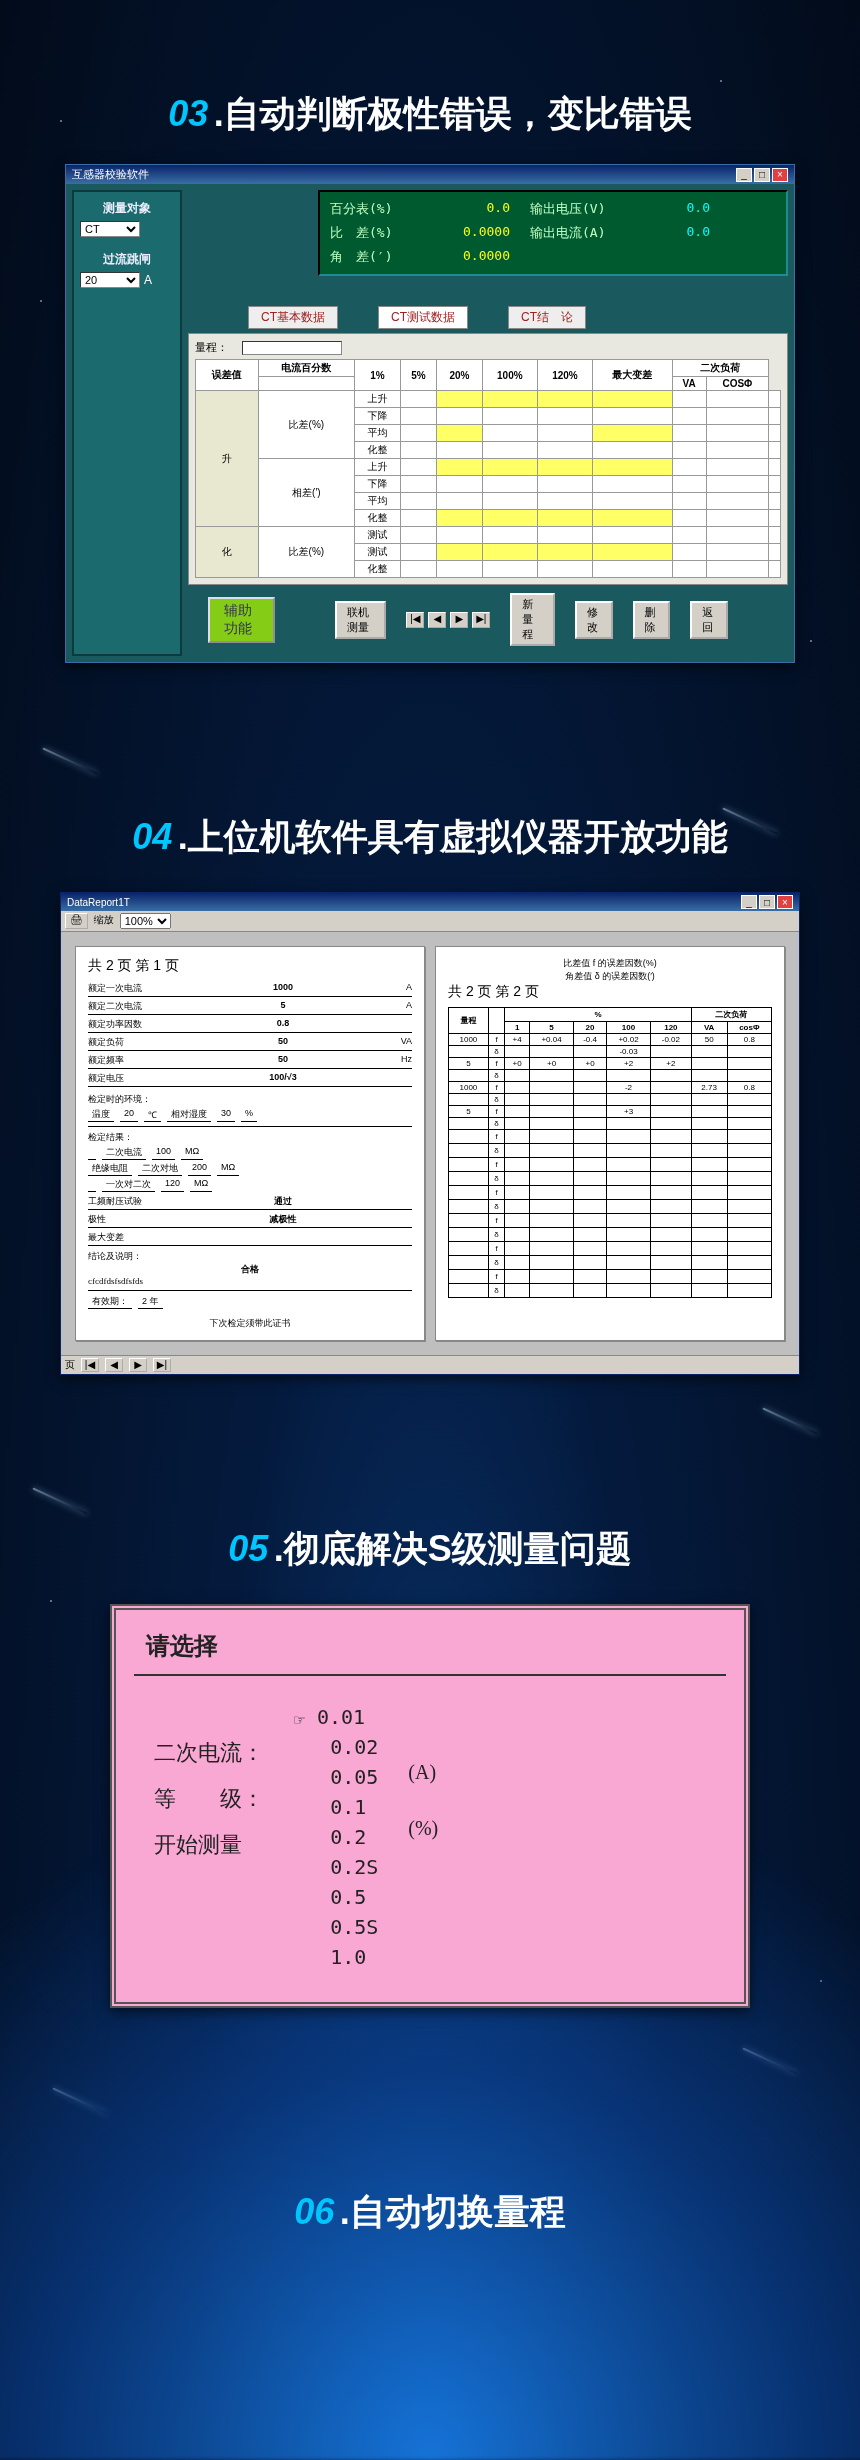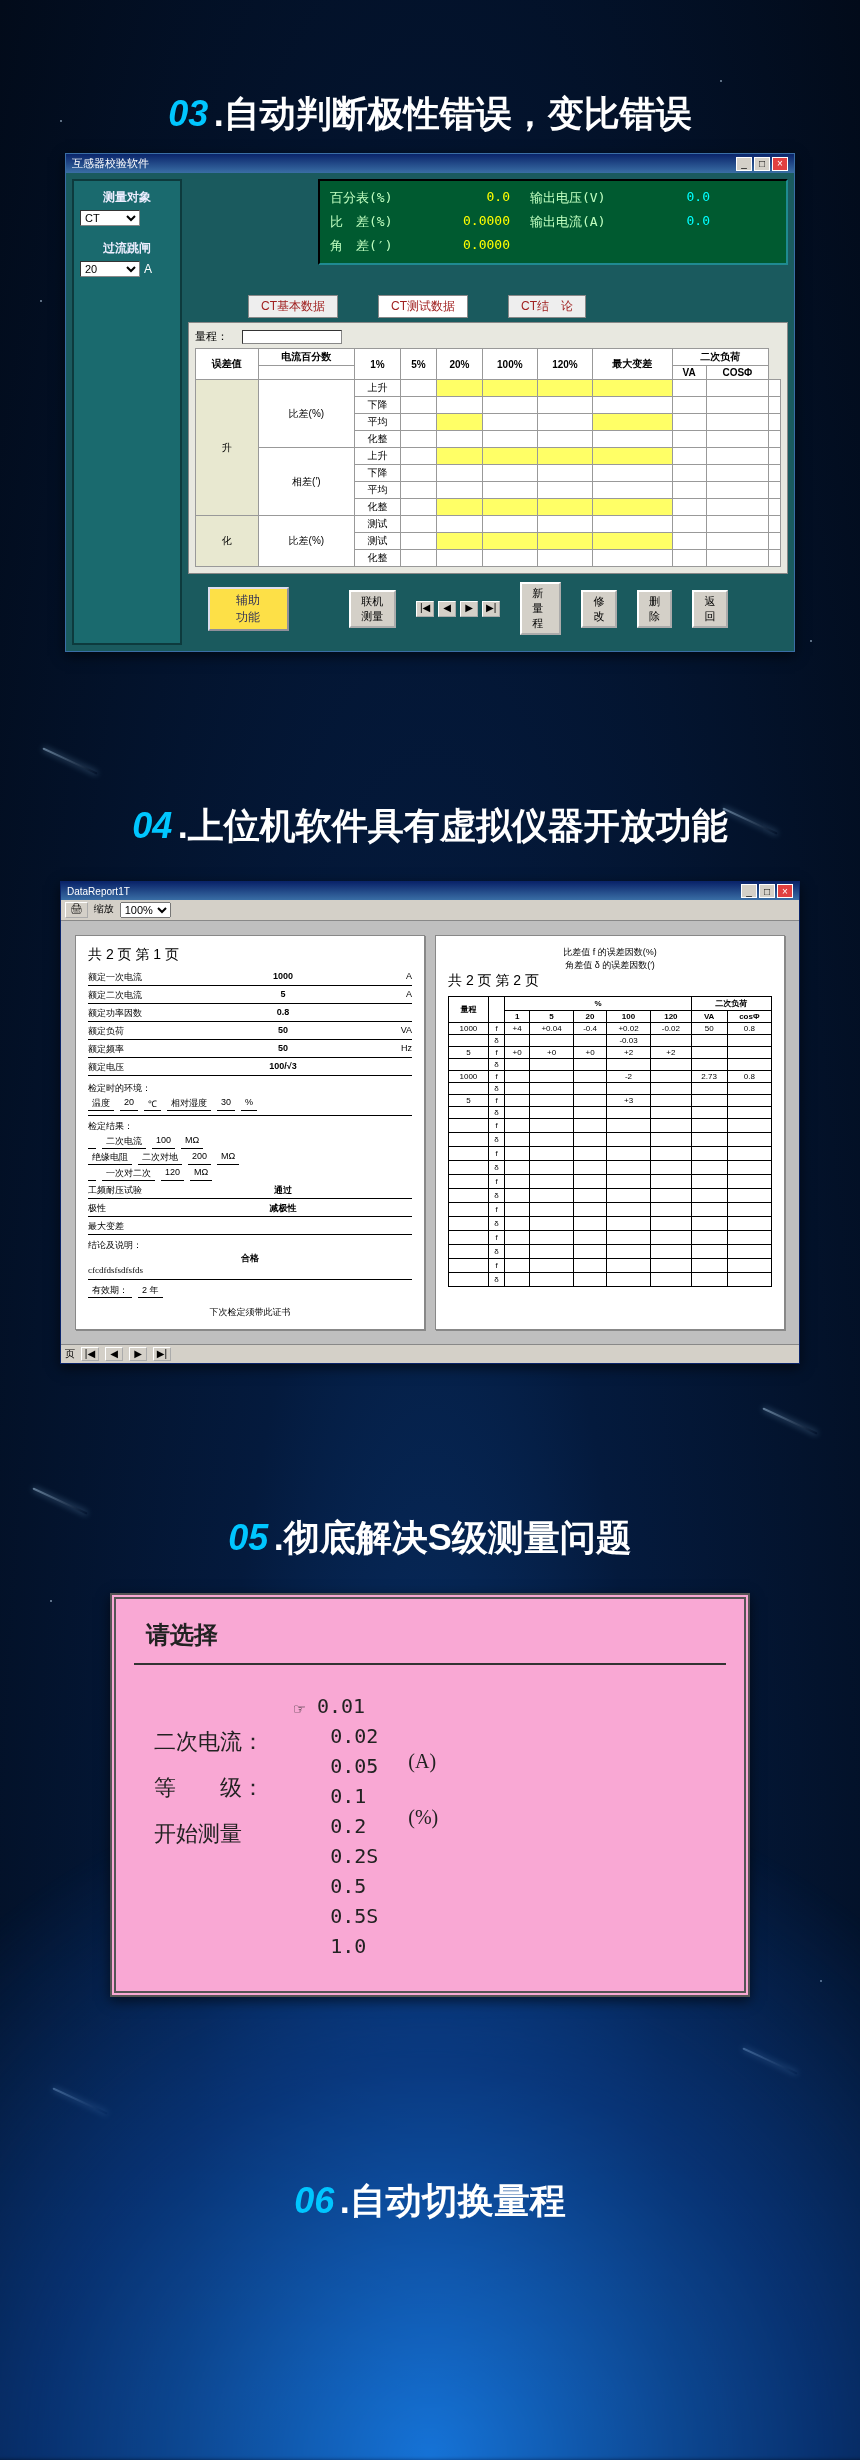--- a/index.html
+++ b/index.html
@@ -21,21 +21,21 @@
 
   .section-title { text-align:center; font-weight:bold; }
   .section-title .num { color:#00c6ff; font-style:italic; margin-right:.15em;}
   .section-title.big { font-size:36px; }
 
   
   .block { position:relative; z-index:2; }
 
   
   .win1 {
-    width:730px; margin:14px auto 0; background:#d4d0c8;
+    width:730px; margin:25px auto 0; background:#d4d0c8;
     border:1px solid #3a6ea5; box-shadow:0 4px 12px rgba(0,0,0,.6);
     font-size:11px; color:#000;
   }
   .titlebar { background:linear-gradient(#0a246a,#3a6ea5); color:#fff; padding:2px 6px; display:flex; justify-content:space-between; align-items:center;}
   .winbtns { display:flex; gap:2px;}
   .winbtns .b { width:16px; height:14px; background:#d4d0c8; border:1px solid #fff; display:flex; align-items:center; justify-content:center; font-size:10px; color:#000;}
   .winbtns .b.close { background:#e04040; color:#fff;}
   .win1-body { display:flex; background:#1a5a5e; padding:6px;}
   .leftpanel { width:110px; background:#1a6a6e; border:2px solid #0d3a3d; padding:8px 6px; color:#fff; font-size:12px;}
   .leftpanel .grp { margin-bottom:14px;}
@@ -54,21 +54,21 @@
   .ct-row1 { display:flex; gap:14px; align-items:center; font-size:11px;}
   .ct-row1 input { width:100px; height:14px; border:1px inset #888; background:#fff;}
   .ct-table { width:100%; border-collapse:collapse; margin-top:4px; font-size:10px;}
   .ct-table th, .ct-table td { border:1px solid #999; padding:1px 3px; background:#fff; text-align:center; height:14px;}
   .ct-table .hl { background:#ffff66;}
   .ct-table .rowhdr { background:#e8e8d0; writing-mode:horizontal-tb;}
   .btnbar { display:flex; justify-content:flex-start; gap:20px; padding:8px 60px 10px; align-items:center;}
   .btnbar .btn { background:#d4d0c8; border:2px outset #fff; padding:2px 10px; font-size:11px;}
   .navctrl { display:flex; gap:4px;}
   .navctrl .nb { width:18px; height:16px; background:#d4d0c8; border:1px outset #fff; text-align:center; font-size:10px;}
-  .auxbtn { position:relative; left:-40px; background:#fde047; border:2px outset #dde; padding:3px 26px; font-size:12px; color:#335;}
+  .auxbtn { position:relative; left:-40px; background:#84cc16; border:2px outset #dde; padding:3px 14px; font-size:14px; color:#335;}
 
   
   .win2 { width:740px; margin:30px auto 0; background:#bfbfbf; border:1px solid #0a246a; box-shadow:0 4px 12px rgba(0,0,0,.6); font-size:10px; color:#000;}
   .toolbar2 { background:#d4d0c8; border-bottom:1px solid #888; padding:2px 4px; display:flex; gap:6px;}
   .toolbar2 select { font-size:11px;}
   .pages { display:flex; gap:10px; padding:14px; background:#bfbfbf;}
   .page { background:#fff; flex:1; padding:10px 12px; font-size:9px; border:1px solid #888; box-shadow:1px 1px 0 #888;}
   .page h5 { font-weight:normal; font-size:14px; margin-bottom:6px;}
   .p1-row { display:flex; justify-content:space-between; border-bottom:1px solid #000; padding:1px 0; margin:2px 0;}
   .p1-row .u { width:14px; text-align:right;}

